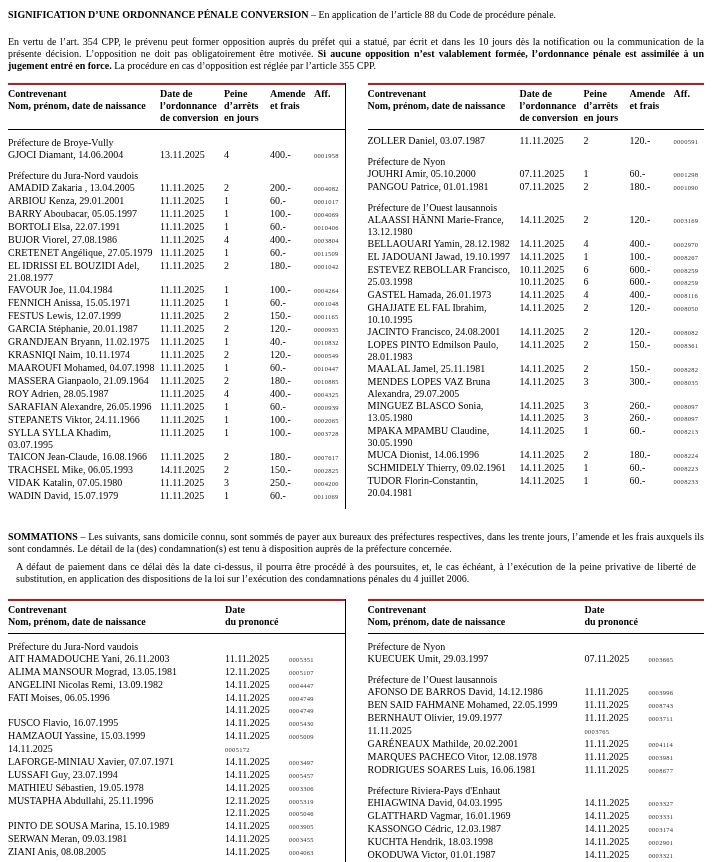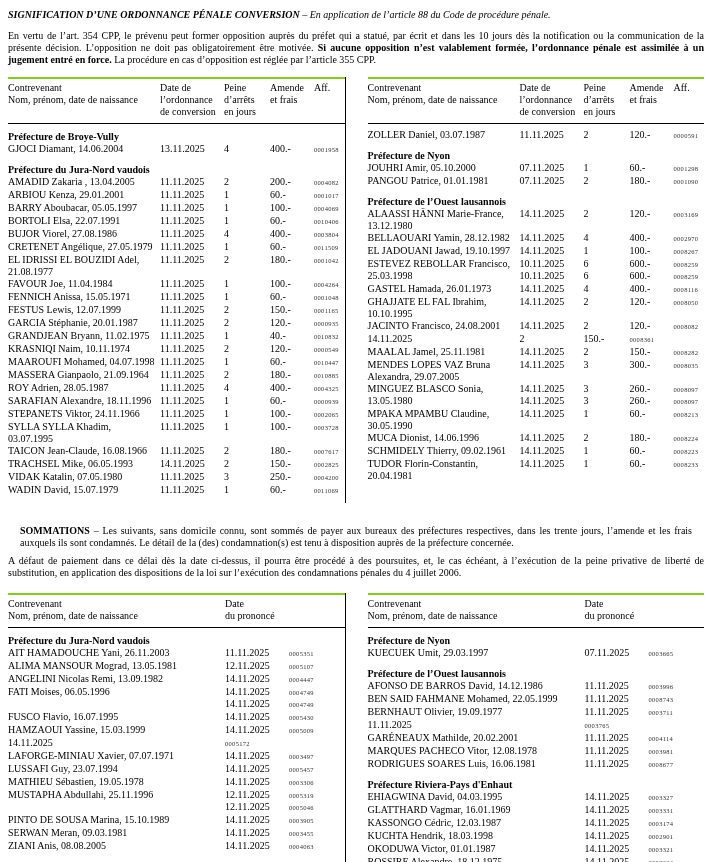--- a/index.html
+++ b/index.html
@@ -3,44 +3,44 @@
 <meta charset="utf-8">
 <style>
   html,body{margin:0;padding:0;}
   body{
     width:713px;height:862px;overflow:hidden;box-sizing:border-box;
     background:#fff;color:#000;
     font-family:"Liberation Serif","DejaVu Serif",serif;
     font-size:10px;line-height:1.2;
     padding:6px 9px 0 8px;
   }
-  .doc-title{margin:3px 0 7px;font-style:italic;}
-  .intro{margin:9px 0 11px;text-align:justify;}
+  .doc-title{margin:3px 0 7px;}
+  .intro{margin:15px 0 11px;text-align:justify;}
   .cols{display:flex;align-items:stretch;}
   .col{flex:1 1 0;min-width:0;}
   .col.right{padding-left:22px;}
   .divider{flex:0 0 1px;width:1px;background:#000;}
   .thead{
-    border-top:2px solid #84cc16;border-bottom:1px solid #000;
-    padding:3px 0 5px;font-weight:normal;
+    border-top:2px solid #b91c1c;border-bottom:1px solid #000;
+    padding:3px 0 5px;font-weight:bold;
   }
   .tbody{padding:5px 0 6px;}
   .sig-grid{display:grid;grid-template-columns:150px 62px 44px 42px 1fr;column-gap:2px;}
   .som-grid{display:grid;grid-template-columns:215px 62px 1fr;column-gap:2px;}
   .cell{white-space:pre-line;min-width:0;}
   .thead .cell{white-space:pre;}
-  .pref{font-weight:bold;margin-top:8px;}
+  .pref{font-weight:normal;margin-top:8px;}
   .tbody > .pref:first-of-type{margin-top:2px;}
   .row .c-aff{
     font-size:6.5px;line-height:12px;letter-spacing:.3px;
     color:#333;padding-top:1px;
   }
   .som-text{margin-top:22px;}
-  .som-text .para{margin:0 12px 6px;text-align:justify;}
-  .som-text .para2{margin:0 0 14px;}
+  .som-text .para{margin:0 0 6px;text-align:justify;}
+  .som-text .para2{margin:0 8px 14px;}
   strong{font-weight:bold;}
 </style>
 </head>
 <body>
 
 <p class="doc-title"><strong>SIGNIFICATION D’UNE ORDONNANCE PÉNALE CONVERSION</strong><span> – En application de l’article 88 du Code de procédure pénale.</span></p>
 
 <p class="intro"><span>En vertu de l’art. 354 CPP, le prévenu peut former opposition auprès du préfet qui a statué, par écrit et dans les 10 jours dès la notification ou la communication de la présente décision. L’opposition ne doit pas obligatoirement être motivée. </span><strong>Si aucune opposition n’est valablement formée, l’ordonnance pénale est assimilée à un jugement entré en force.</strong><span> La procédure en cas d’opposition est réglée par l’article 355 CPP.</span></p>
 
 <section class="cols">
@@ -176,21 +176,21 @@
           <span class="cell c-aff">0010885</span>
         </div>
         <div class="row sig-grid">
           <span class="cell c-name">ROY Adrien, 28.05.1987</span>
           <span class="cell c-date">11.11.2025</span>
           <span class="cell c-peine">4</span>
           <span class="cell c-amende">400.-</span>
           <span class="cell c-aff">0004325</span>
         </div>
         <div class="row sig-grid">
-          <span class="cell c-name">SARAFIAN Alexandre, 18.11.1996</span>
+          <span class="cell c-name">SARAFIAN Alexandre, 26.05.1996</span>
           <span class="cell c-date">11.11.2025</span>
           <span class="cell c-peine">1</span>
           <span class="cell c-amende">60.-</span>
           <span class="cell c-aff">0000939</span>
         </div>
         <div class="row sig-grid">
           <span class="cell c-name">STEPANETS Viktor, 24.11.1966</span>
           <span class="cell c-date">11.11.2025</span>
           <span class="cell c-peine">1</span>
           <span class="cell c-amende">100.-</span>
@@ -324,20 +324,22 @@
           <span class="cell c-aff">0008050</span>
         </div>
         <div class="row sig-grid">
           <span class="cell c-name">JACINTO Francisco, 24.08.2001</span>
           <span class="cell c-date">14.11.2025</span>
           <span class="cell c-peine">2</span>
           <span class="cell c-amende">120.-</span>
           <span class="cell c-aff">0008082</span>
         </div>
         <div class="row sig-grid">
+          <span class="cell c-name">LOPES PINTO Edmilson Paulo,
+28.01.1983</span>
           <span class="cell c-date">14.11.2025</span>
           <span class="cell c-peine">2</span>
           <span class="cell c-amende">150.-</span>
           <span class="cell c-aff">0008361</span>
         </div>
         <div class="row sig-grid">
           <span class="cell c-name">MAALAL Jamel, 25.11.1981</span>
           <span class="cell c-date">14.11.2025</span>
           <span class="cell c-peine">2</span>
           <span class="cell c-amende">150.-</span>

